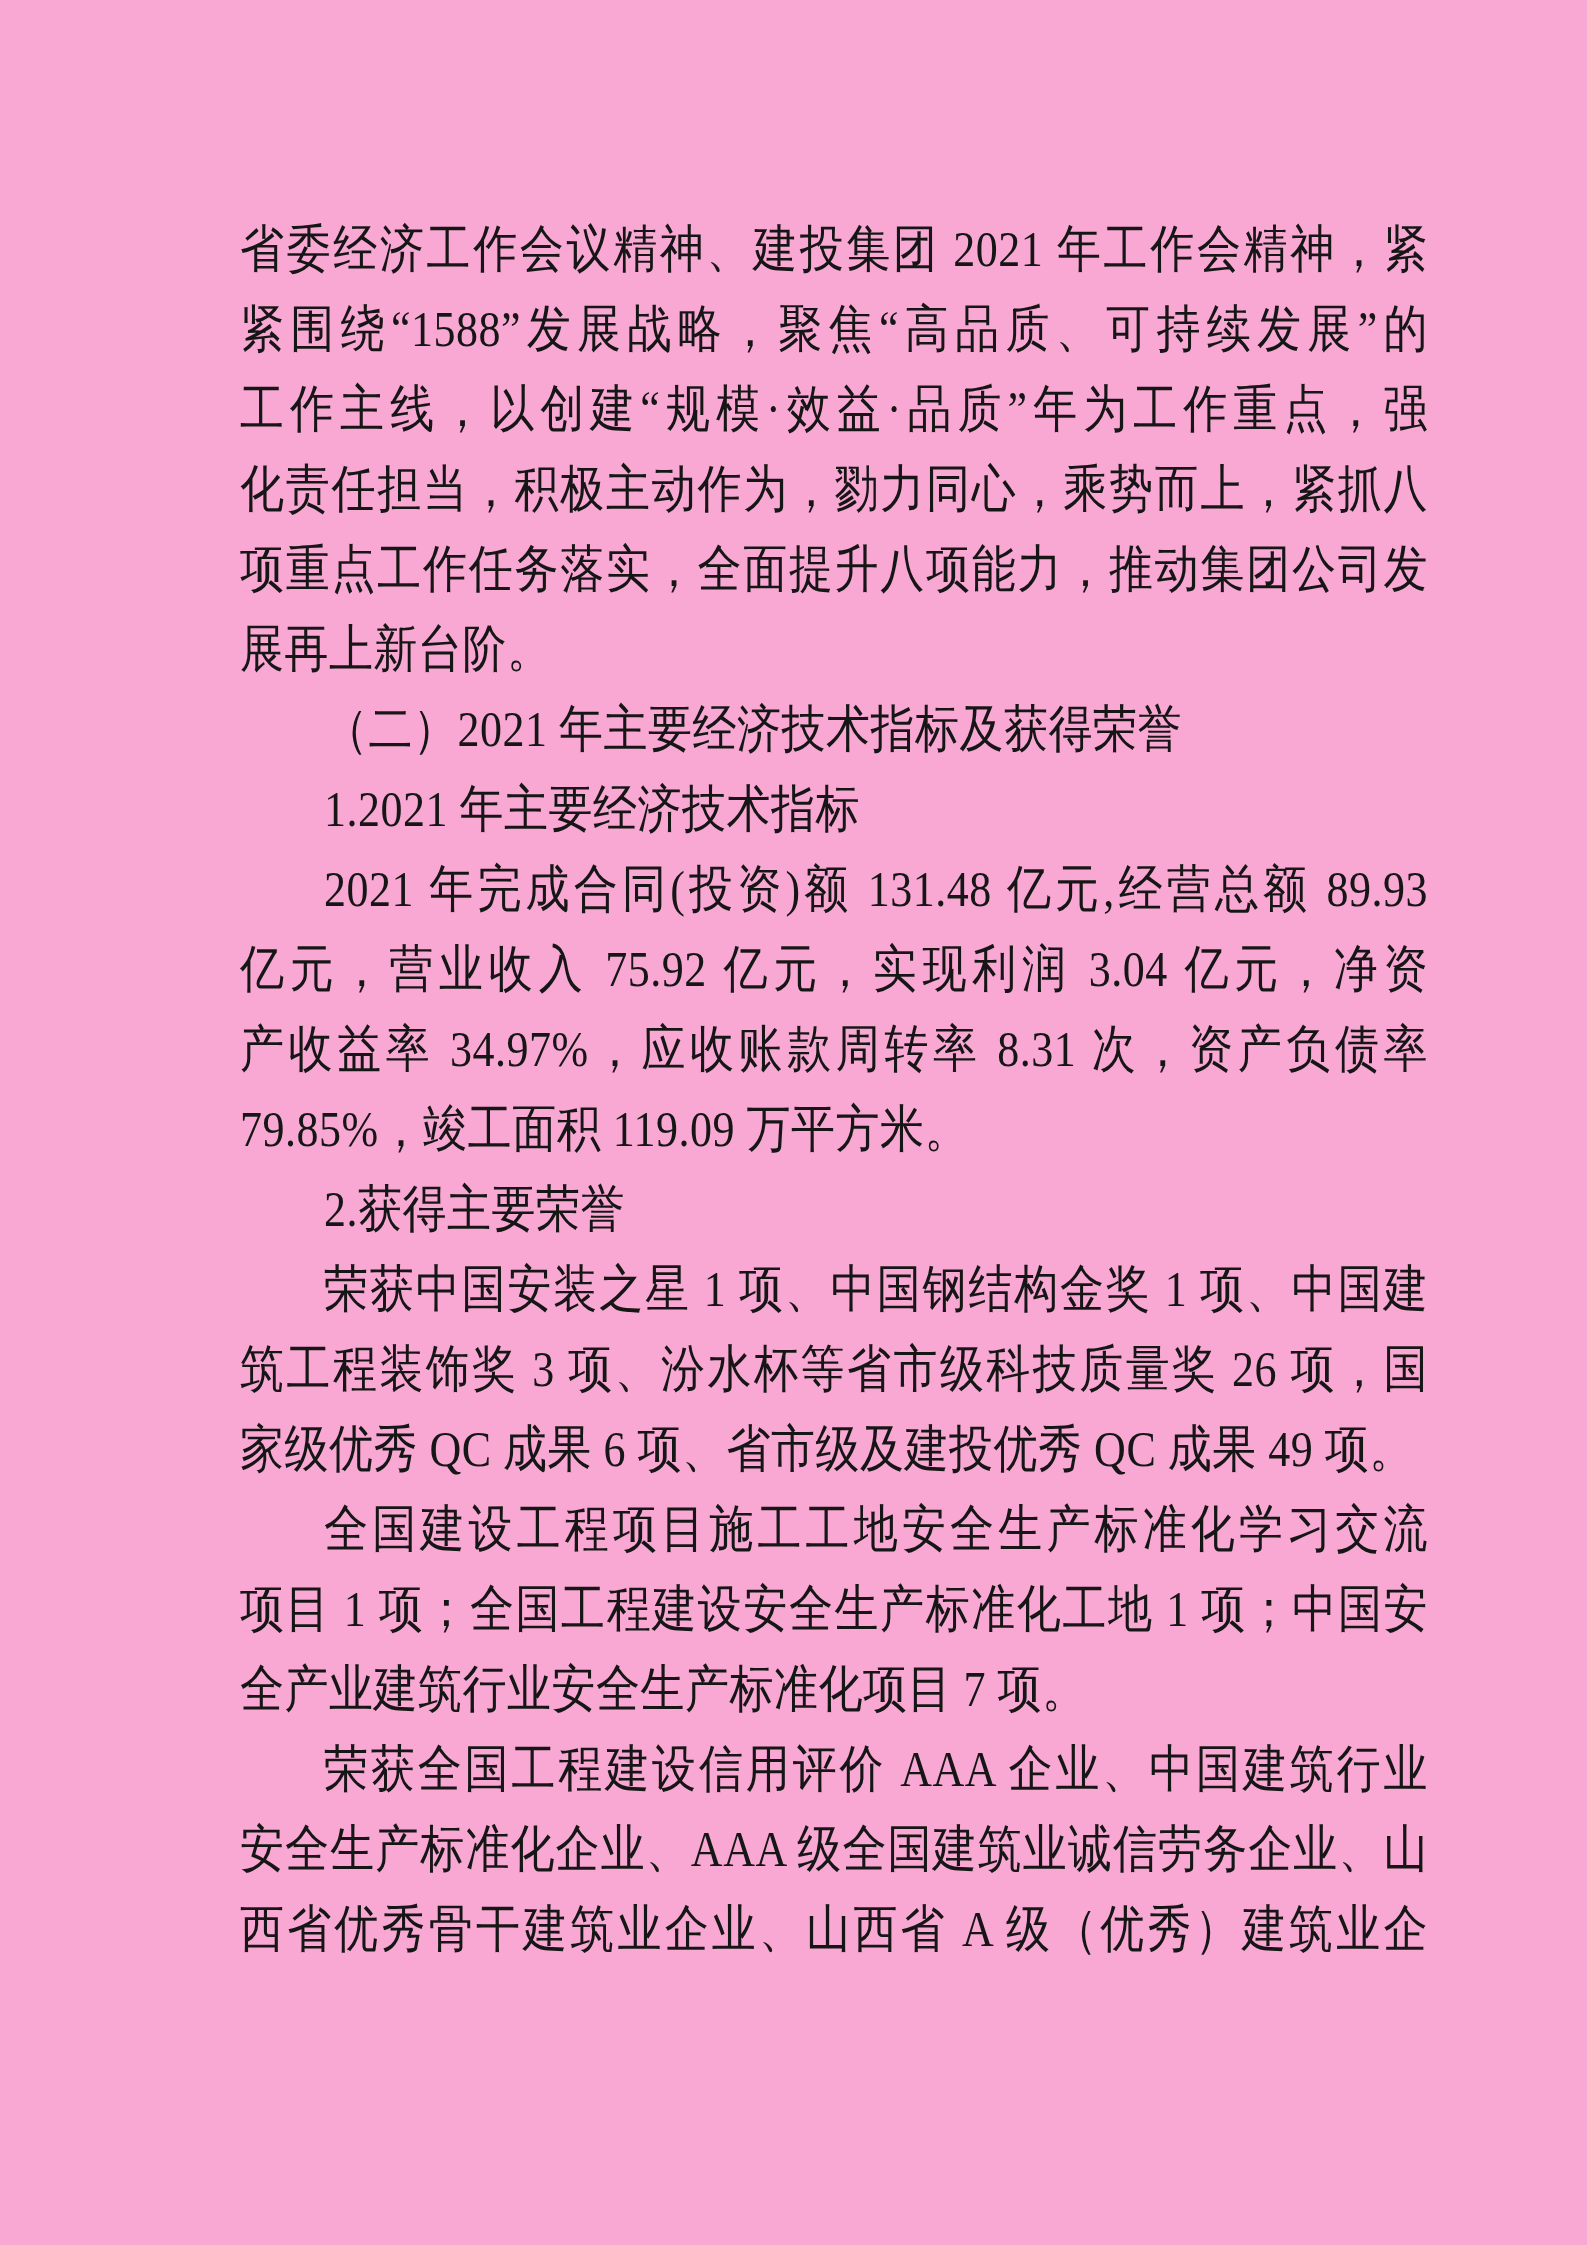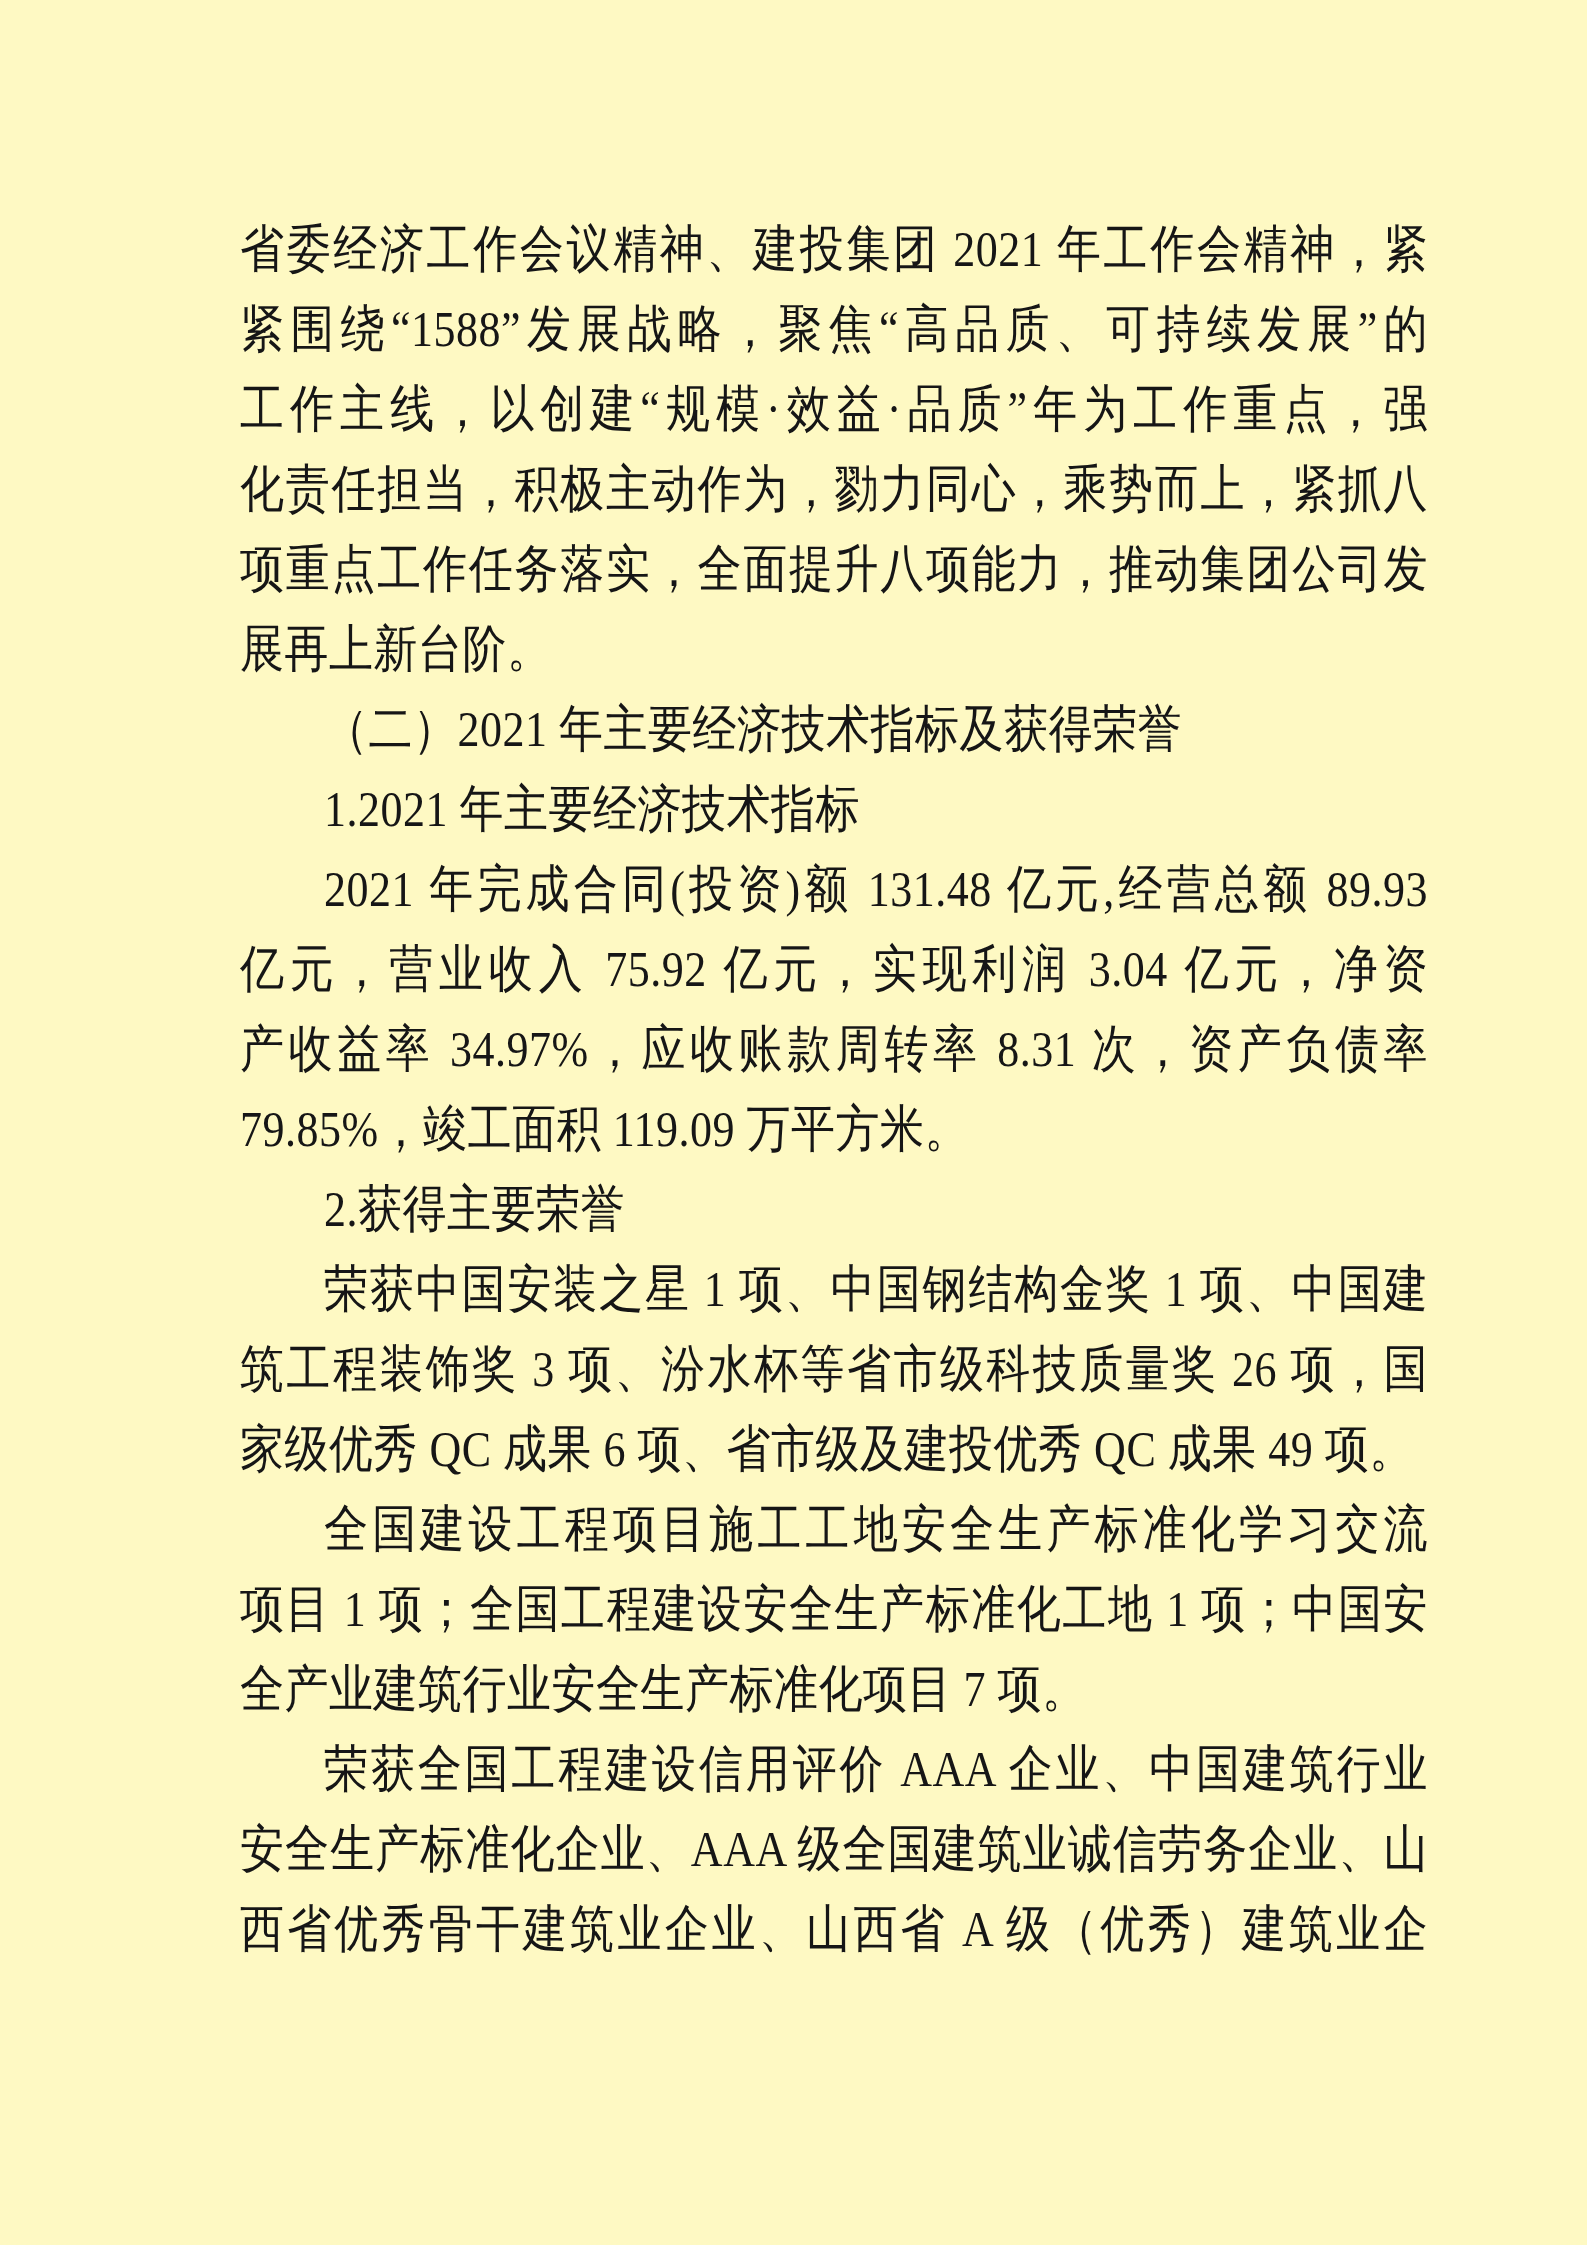--- a/index.html
+++ b/index.html
@@ -5,21 +5,21 @@
 <style>
   html, body {
     margin: 0;
     padding: 0;
     background: #ffffff;
   }
   .page {
     position: relative;
     width: 1587px;
     height: 2245px;
-    background: #fef9c3;
+    background: #f9a8d4;
     overflow: hidden;
   }
   .body-text {
     position: absolute;
     left: 240px;
     top: 210px;
     width: 1188px;
     font-family: "Liberation Serif", "DejaVu Serif", serif;
     font-size: 44px;
     line-height: 80px;

